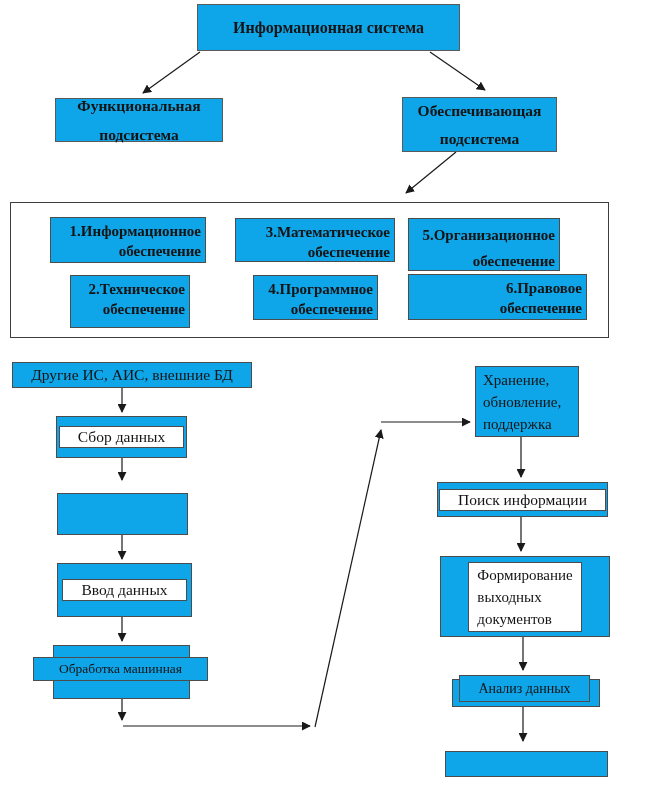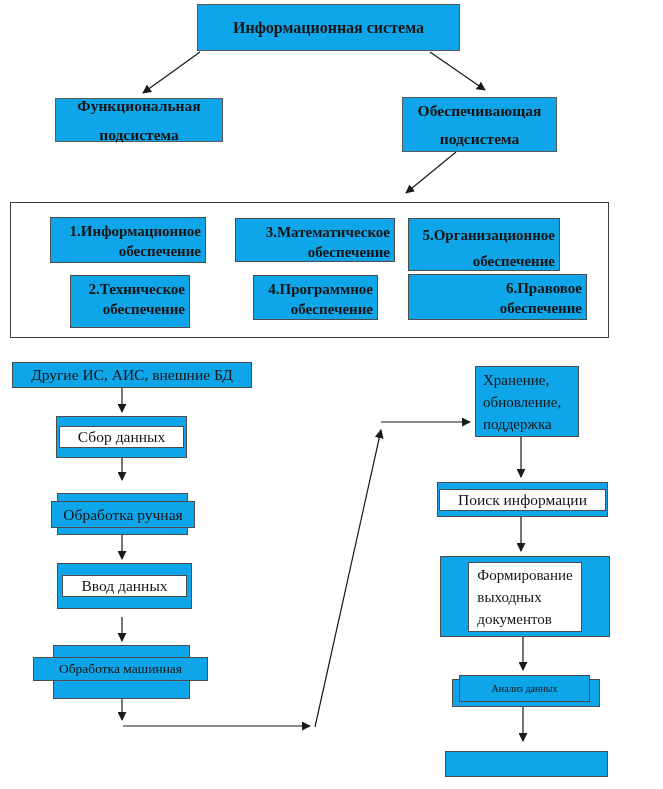--- a/index.html
+++ b/index.html
@@ -29,31 +29,31 @@
   .n-b4 { left:253px; top:275px; width:125px; height:45px; }
   .n-b5 { left:408px; top:218px; width:152px; height:53px; line-height:26px; }
   .n-b6 { left:408px; top:274px; width:179px; height:46px; }
 
   
   .n-others     { left:12px; top:362px; width:240px; height:26px; font-size:15.5px; }
   .n-sbor-out   { left:56px; top:416px; width:131px; height:42px; }
   .inner-box    { border:1px solid #4c4c4c; background:#fff; font-size:15.5px; padding:1px 18px; }
   .n-ruch-back  { left:57px; top:493px; width:131px; height:42px; }
   .n-ruch-front { left:51px; top:501px; width:144px; height:27px; font-size:15.5px; }
-  .n-vvod-out   { left:57px; top:563px; width:135px; height:46px; }
+  .n-vvod-out   { left:57px; top:563px; width:135px; height:54px; }
   .n-mash-back  { left:53px; top:645px; width:137px; height:54px; }
   .n-mash-front { left:33px; top:657px; width:175px; height:24px; font-size:13.5px; }
 
   
   .n-hran      { left:475px; top:366px; width:104px; height:71px; font-size:15px; line-height:22px; padding:2px 2px 2px 7px; }
   .n-poisk-out { left:437px; top:482px; width:171px; height:35px; }
   .n-form-out  { left:440px; top:556px; width:170px; height:81px; }
   .form-inner  { border:1px solid #4c4c4c; background:#fff; font-size:15px; line-height:22px; text-align:left; padding:1px 8px; }
   .n-anal-back { left:452px; top:679px; width:148px; height:28px; }
-  .n-anal-front{ left:459px; top:675px; width:131px; height:27px; font-size:10px;text-align:right; }
+  .n-anal-front{ left:459px; top:675px; width:131px; height:27px; font-size:14px;text-align:right; }
   .n-prin-back { left:445px; top:751px; width:163px; height:26px; }
   .n-prin-front{ left:451px; top:746px; width:157px; height:32px; border-color:#1a1a1a; padding:1px; }
   .prin-inner  { border:1px solid #1a1a1a; width:100%; height:100%; box-sizing:border-box;
                  display:flex; align-items:center; justify-content:center; font-size:15.5px; }
 
   svg.connectors { position:absolute; left:0; top:0; z-index:0; }
   .box { z-index:1; }
 </style>
 </head>
 <body>
@@ -127,23 +127,20 @@
     <span class="label">Другие ИС, АИС, внешние БД</span>
   </div>
 
   <div class="box center n-sbor-out">
     <div class="inner-box">
       <span class="label">Сбор данных</span>
     </div>
   </div>
 
   <div class="box n-ruch-back"></div>
-  <div class="box center n-ruch-front">
-    <span class="label">Обработка ручная</span>
-  </div>
 
   <div class="box center n-vvod-out">
     <div class="inner-box">
       <span class="label">Ввод данных</span>
     </div>
   </div>
 
   <div class="box n-mash-back"></div>
   <div class="box center n-mash-front">
     <span class="label">Обработка машинная</span>

